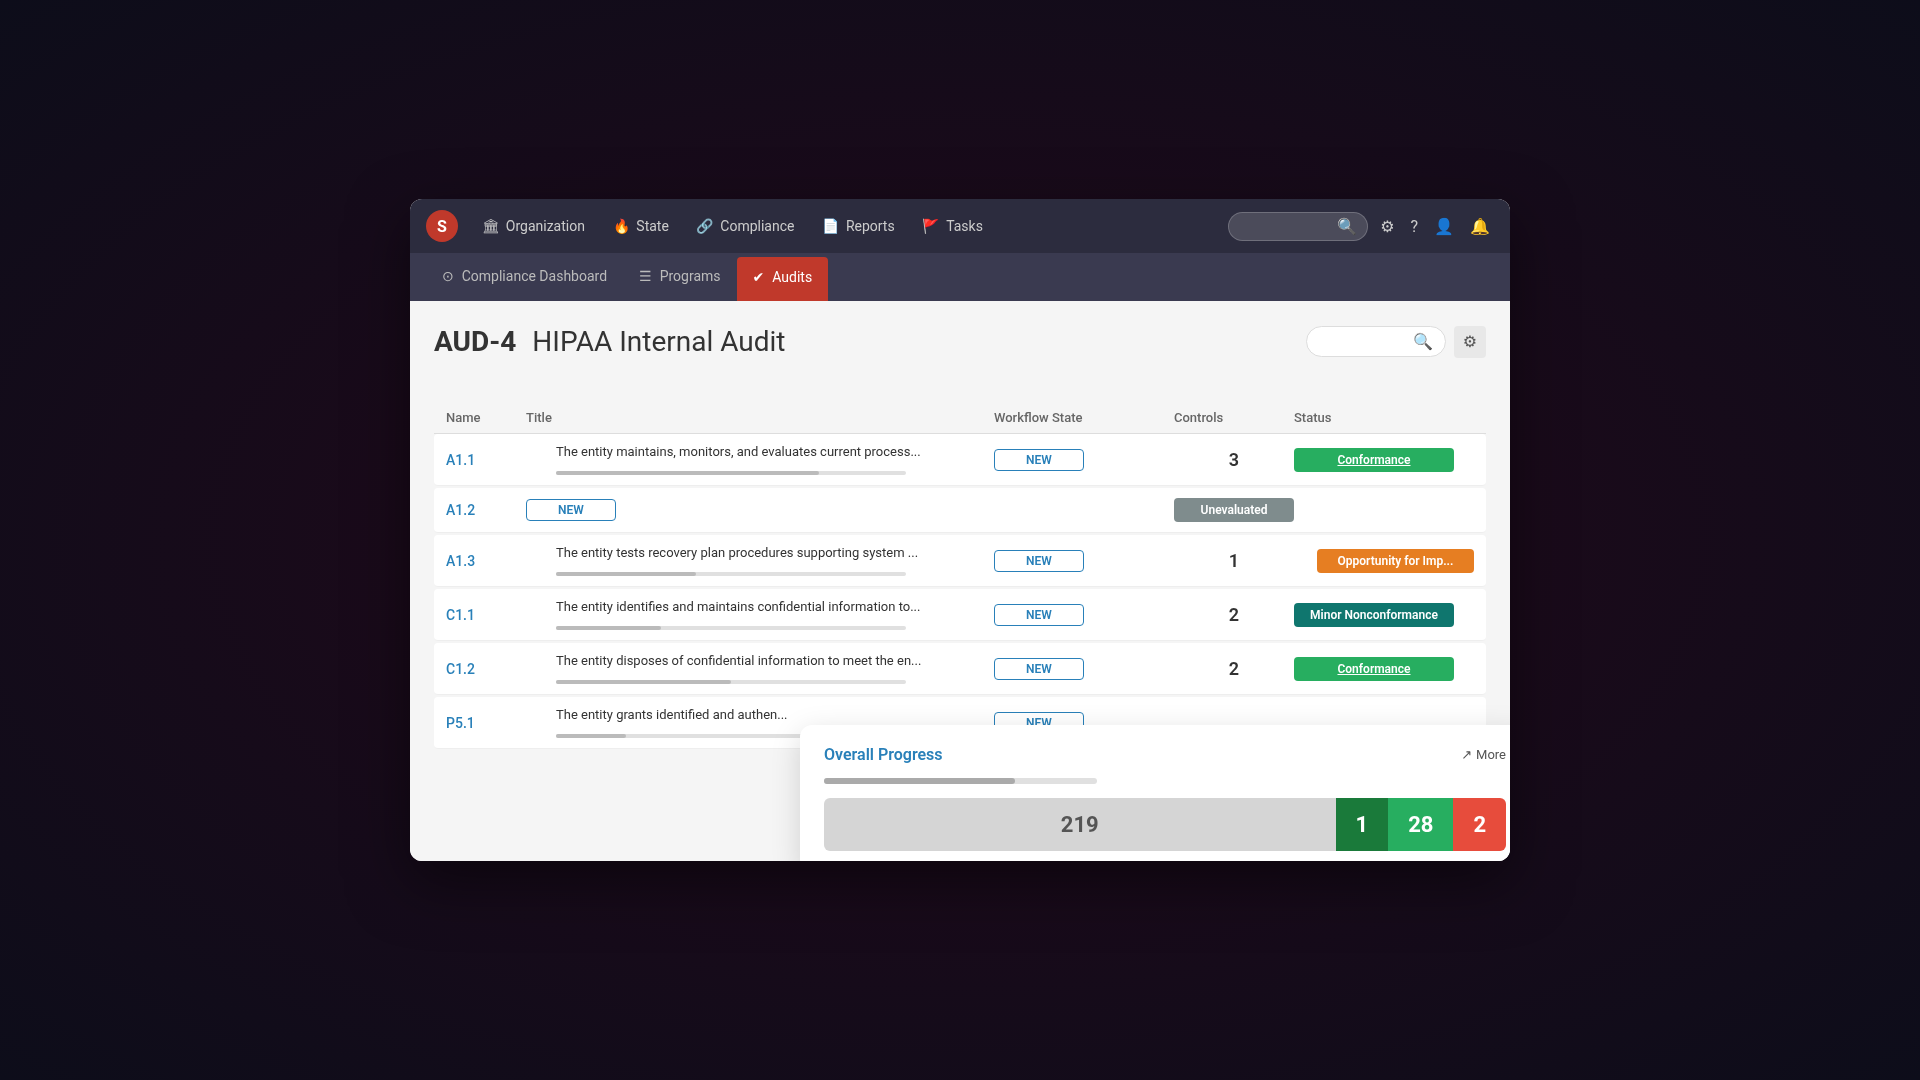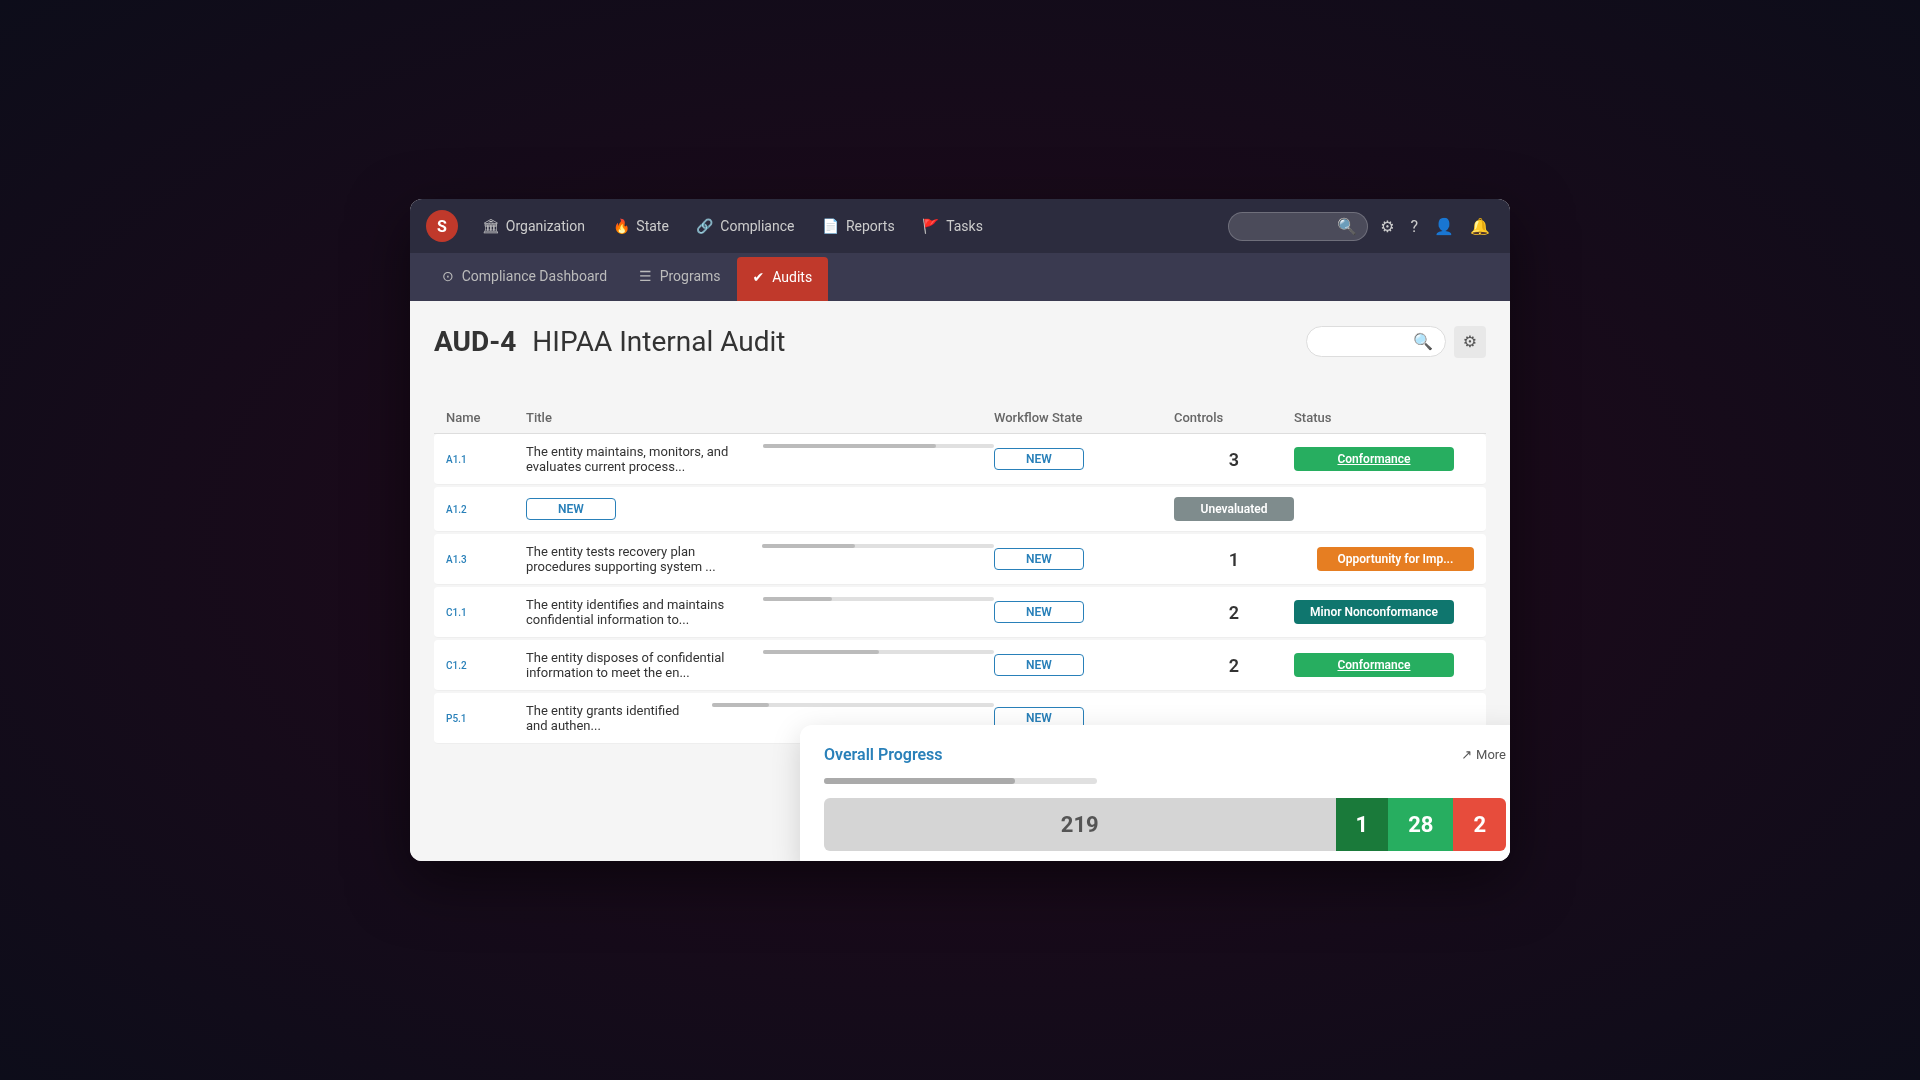--- a/index.html
+++ b/index.html
@@ -209,29 +209,30 @@
       padding: 10px 12px;
       background: #fff;
       border-bottom: 1px solid #eee;
       align-items: center;
       margin-bottom: 2px;
       border-radius: 4px;
     }
 
     .row-name {
       color: #2980b9;
-      font-size: 10px;
+      font-size: 14px;
       font-weight: 500;
       cursor: pointer;
     }
 
     .row-title-container {
       display: flex;
-      flex-direction: row;
+      flex-direction: column;
       gap: 12px;
+      margin-left: 30px;
     }
 
     .row-title-text {
       font-size: 13px;
       color: #333;
     }
 
     .row-progress-bar {
       height: 4px;
       background: #e0e0e0;

